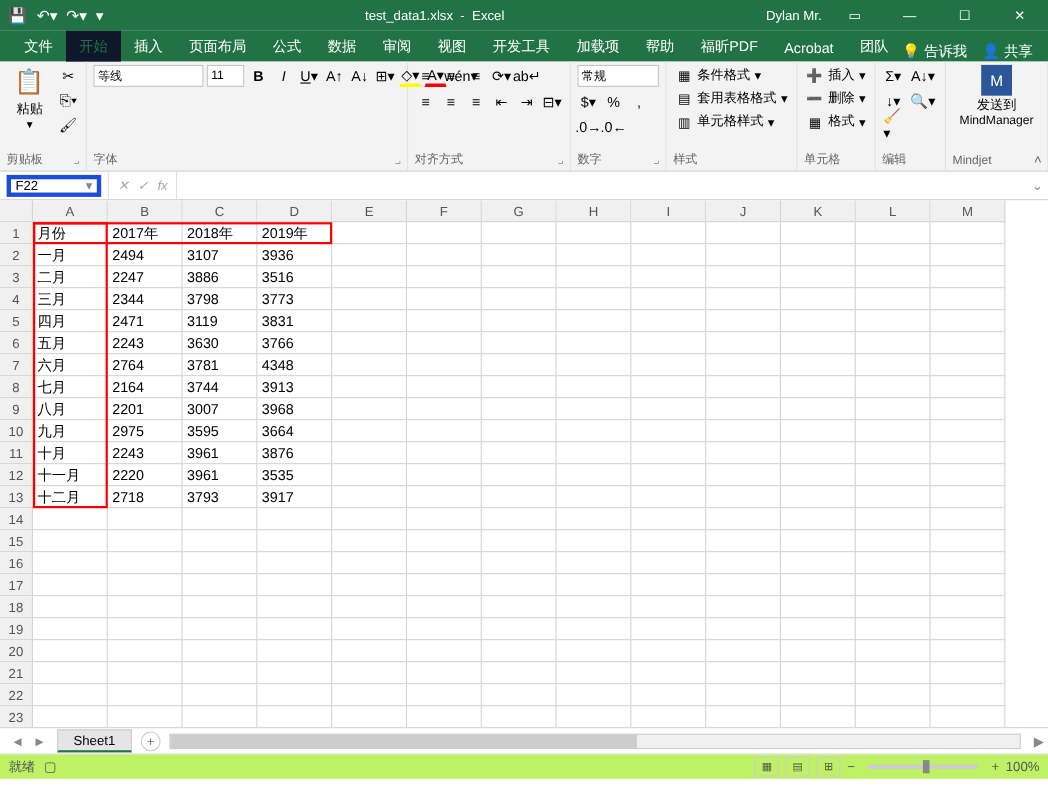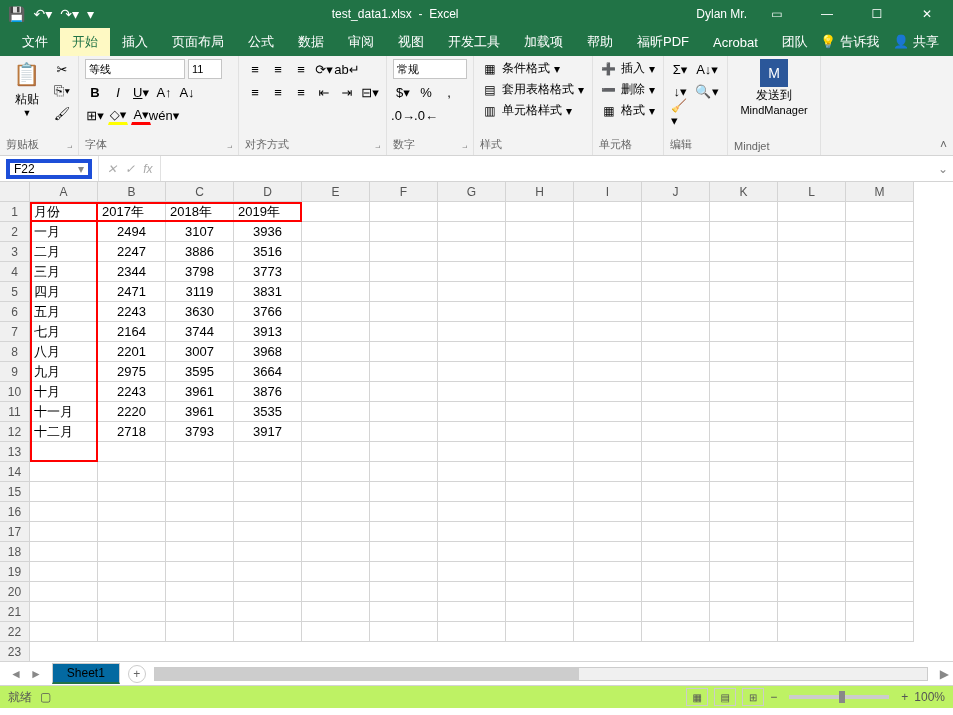--- a/index.html
+++ b/index.html
@@ -7,23 +7,23 @@
 
 
 .title-bar { background: #217346; height: 28px; display: flex; align-items: center; color: #fff; }
 .qat { display: flex; align-items: center; gap: 8px; padding-left: 8px; }
 .qat span { cursor: pointer; font-size: 14px; }
 .title-center { flex: 1; text-align: center; font-size: 12px; }
 .user-area { display: flex; align-items: center; gap: 10px; padding-right: 6px; }
 .win-btn { width: 40px; height: 28px; display: flex; align-items: center; justify-content: center; cursor: pointer; }
 
 
-.ribbon-tabs { background: #217346; height: 28px; display: flex; align-items: center; color: #fff; padding-left: 10px; }
+.ribbon-tabs { background: #217346; height: 28px; display: flex; align-items: flex-end; color: #fff; padding-left: 10px; }
 .tab { padding: 5px 12px; cursor: pointer; font-size: 13px; }
-.tab.active { background: #fef9c3; color: #217346; }
+.tab.active { background: #0f172a; color: #217346; }
 .tabs-right { margin-left: auto; display: flex; align-items: center; gap: 14px; padding-right: 14px; font-size: 13px; }
 
 
 .ribbon { background: #f3f3f3; border-bottom: 1px solid #d4d4d4; height: 100px; display: flex; }
 .group { border-right: 1px solid #e1e1e1; display: flex; flex-direction: column; padding: 3px 6px 0; }
 .group-body { flex: 1; display: flex; align-items: flex-start; gap: 4px; }
 .group-label { text-align: left; font-size: 11px; color: #666; padding: 2px 0 3px; position: relative; }
 .group-label::after { content: "⌐"; position: absolute; right: 0; bottom: 2px; font-size: 9px; transform: rotate(180deg); color: #888; }
 .group-label.noexp::after { display: none; }
 .big-btn { display: flex; flex-direction: column; align-items: center; width: 42px; cursor: pointer; }
@@ -48,30 +48,30 @@
 .grid-wrap { position: relative; height: 480px; overflow: hidden; border-bottom: 1px solid #d4d4d4; }
 .corner { position: absolute; left: 0; top: 0; width: 30px; height: 20px; background: #f0f0f0; border-right: 1px solid #d4d4d4; border-bottom: 1px solid #d4d4d4; }
 .col-headers { position: absolute; left: 30px; top: 0; height: 20px; display: flex; }
 .ch { width: 68px; background: #f0f0f0; border-right: 1px solid #d4d4d4; border-bottom: 1px solid #d4d4d4; text-align: center; font-size: 12px; color: #555; line-height: 20px; cursor: pointer; }
 .row-headers { position: absolute; left: 0; top: 20px; width: 30px; }
 .rh { height: 20px; background: #f0f0f0; border-right: 1px solid #d4d4d4; border-bottom: 1px solid #d4d4d4; text-align: center; font-size: 12px; color: #555; line-height: 20px; cursor: pointer; }
 .cells { position: absolute; left: 30px; top: 20px; }
 .cell-row { display: flex; }
 .cell { width: 68px; height: 20px; border-right: 1px solid #d4d4d4; border-bottom: 1px solid #d4d4d4; font-size: 13px; padding: 0 4px; line-height: 19px; cursor: cell; overflow: hidden; }
 .cell.txt { }
-.cell.num { text-align: center; }
+.cell.num { text-align: left; }
 
 
 .hl { position: absolute; border: 2px solid #ff0000; pointer-events: none; }
 
 
 .sheet-bar { height: 24px; display: flex; align-items: center; border-bottom: 1px solid #d4d4d4; }
 .sheet-nav { display: flex; gap: 8px; padding: 0 10px; color: #888; }
 .sheet-nav span { cursor: pointer; }
-.sheet-tab { border: 1px solid #ccc; border-bottom: 2px solid #217346; background: #0369a1; padding: 2px 14px; font-size: 12px; cursor: pointer; }
+.sheet-tab { border: 1px solid #ccc; border-bottom: 2px solid #217346; background: #e5e5e5; padding: 2px 14px; font-size: 12px; cursor: pointer; }
 .add-sheet { margin-left: 8px; width: 18px; height: 18px; border: 1px solid #ccc; border-radius: 50%; display: flex; align-items: center; justify-content: center; cursor: pointer; color: #666; }
 .hscroll { flex: 1; margin: 0 8px; height: 14px; background: #f0f0f0; border: 1px solid #ccc; position: relative; }
 .hthumb { position: absolute; left: 0; top: 0; height: 100%; width: 55%; background: #cdcdcd; }
 
 
 .status-bar { height: 22px; background: #bef264; display: flex; align-items: center; font-size: 12px; color: #555; padding: 0 8px; }
 .status-right { margin-left: auto; display: flex; align-items: center; gap: 6px; }
 .view-btn { width: 22px; height: 18px; border: 1px solid #ccc; display: flex; align-items: center; justify-content: center; cursor: pointer; font-size: 10px; }
 .zoom-slider { width: 100px; height: 4px; background: #ccc; position: relative; margin: 0 6px; }
 .zoom-slider::before { content: ""; position: absolute; left: 50%; top: -4px; width: 6px; height: 12px; background: #888; }
@@ -131,21 +131,21 @@
       <div class="col">
         <div class="mini">✂</div>
         <div class="mini">⎘▾</div>
         <div class="mini">🖌</div>
       </div>
     </div>
     <div class="group-label">剪贴板</div>
   </div>
 
   <div class="group" style="min-width:160px">
-    <div class="group-body" style="flex-direction:column;gap:3px">
+    <div class="group-body" style="flex-direction:row;gap:3px">
       <div class="row">
         <input class="combo" style="width: 100px;" value="等线">
         <input class="combo" style="width: 34px;" value="11">
       </div>
       <div class="row">
         <div class="mini">
             <b>B</b>
           </div>
         <div class="mini">
             <i>I</i>
@@ -390,20 +390,35 @@
         <div class="cell"></div>
         <div class="cell"></div>
         <div class="cell"></div>
         <div class="cell"></div>
         <div class="cell"></div>
         <div class="cell"></div>
         <div class="cell"></div>
         <div class="cell"></div>
       </div>
       <div class="cell-row">
+        <div class="cell txt">六月</div>
+        <div class="cell num">2764</div>
+        <div class="cell num">3781</div>
+        <div class="cell num">4348</div>
+        <div class="cell"></div>
+        <div class="cell"></div>
+        <div class="cell"></div>
+        <div class="cell"></div>
+        <div class="cell"></div>
+        <div class="cell"></div>
+        <div class="cell"></div>
+        <div class="cell"></div>
+        <div class="cell"></div>
+      </div>
+      <div class="cell-row">
         <div class="cell txt">七月</div>
         <div class="cell num">2164</div>
         <div class="cell num">3744</div>
         <div class="cell num">3913</div>
         <div class="cell"></div>
         <div class="cell"></div>
         <div class="cell"></div>
         <div class="cell"></div>
         <div class="cell"></div>
         <div class="cell"></div>

